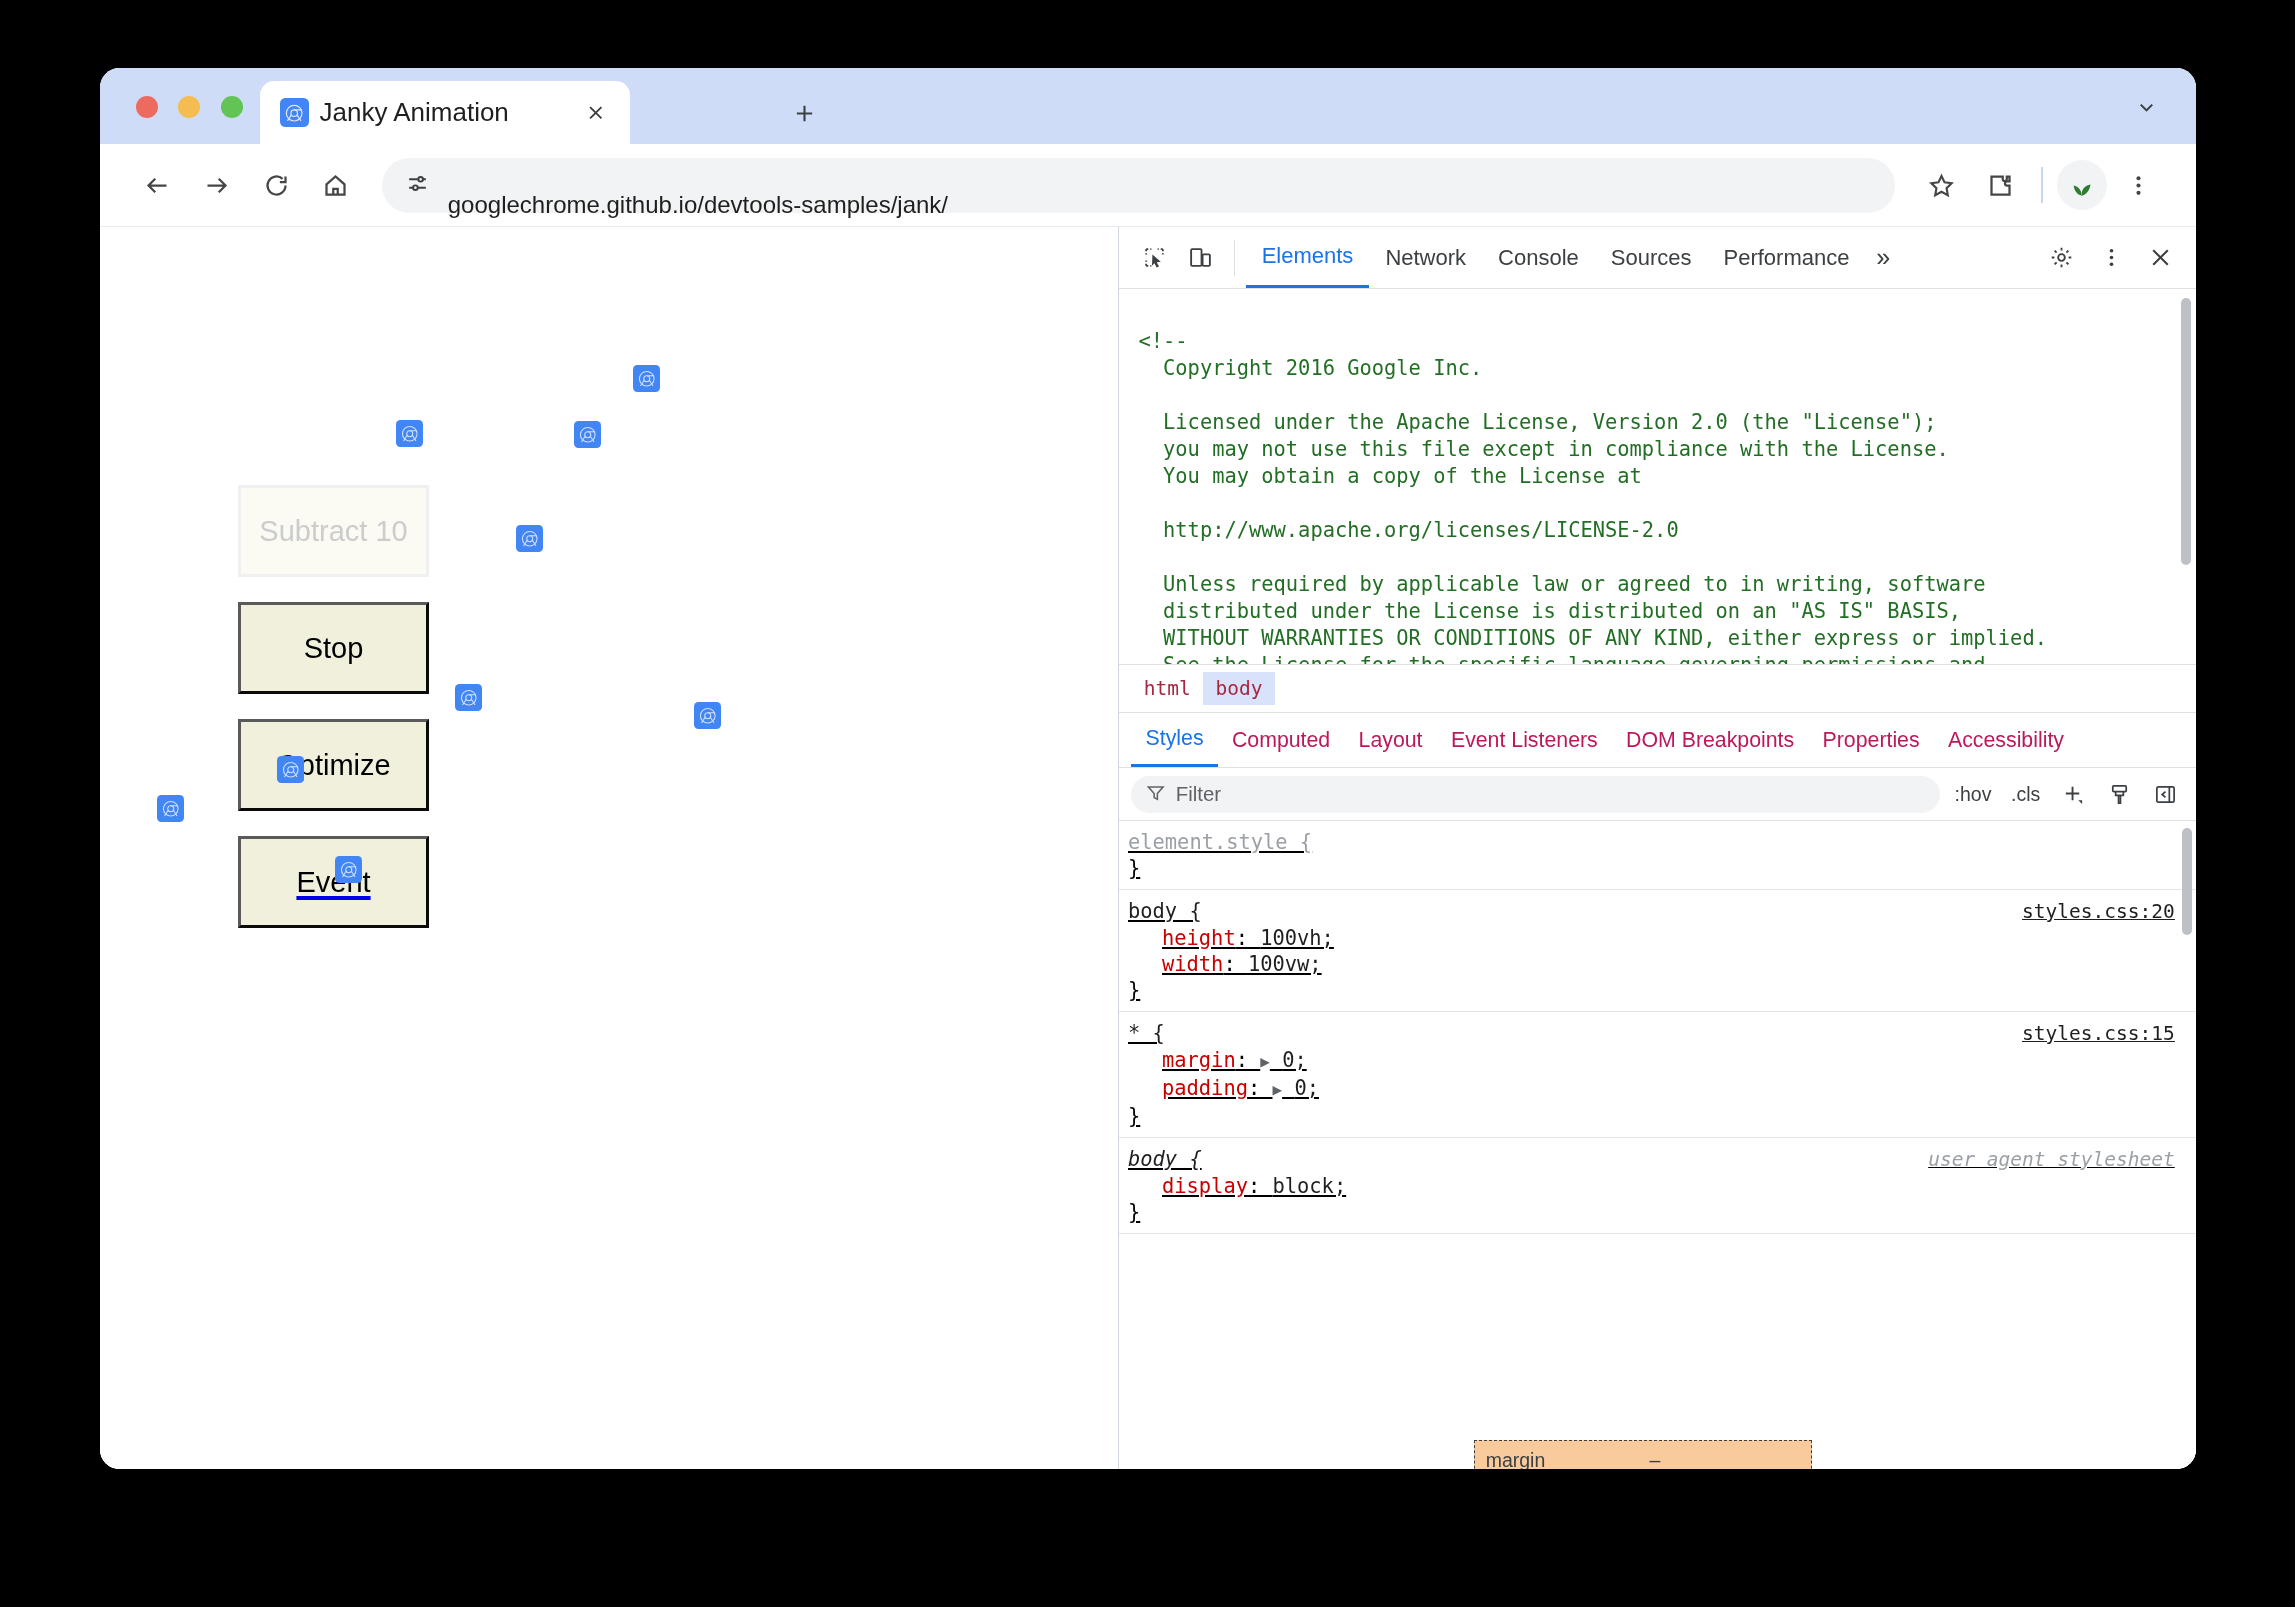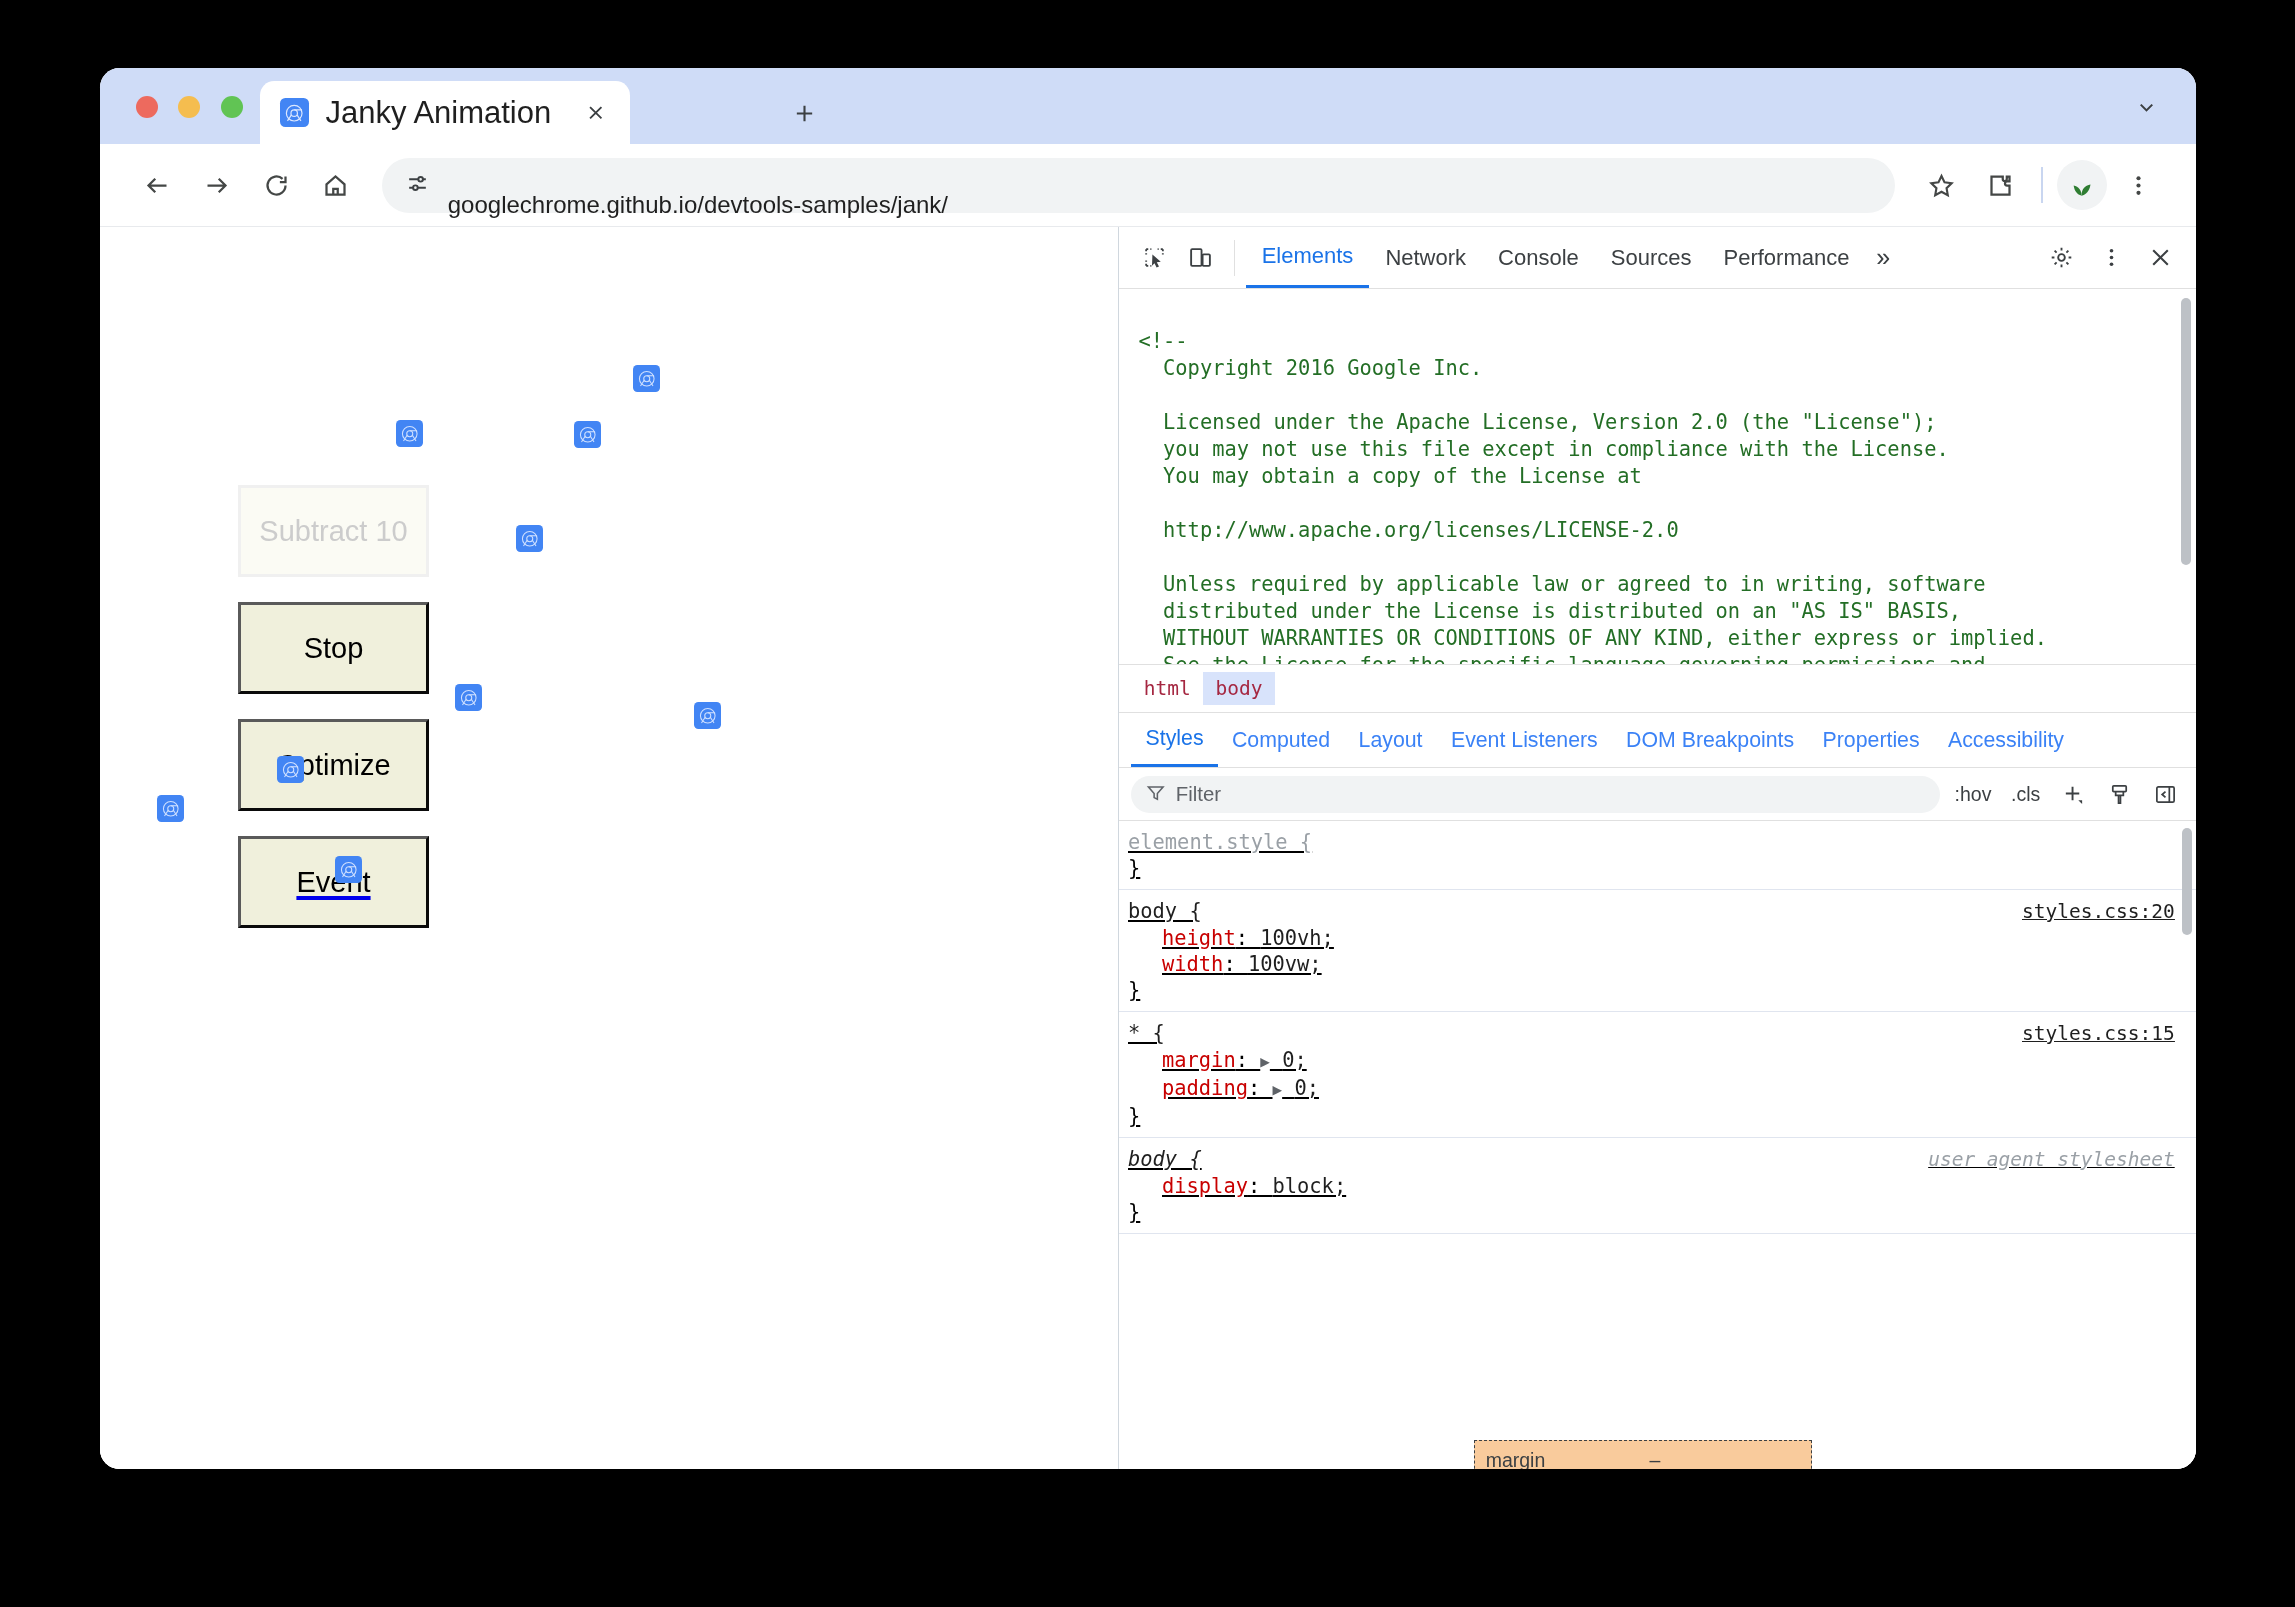--- a/index.html
+++ b/index.html
@@ -26,21 +26,21 @@
   .tab{
     position:absolute;left:160px;top:13.3px;width:370px;height:63px;
     background:#fff;border-radius:14.2px 14.2px 0 0;
     display:flex;align-items:center;padding:0 19.5px;box-sizing:border-box;
   }
   .tab-favicon{
     width:29px;height:29px;border-radius:5.3px;background:#4285f4;
     display:flex;align-items:center;justify-content:center;flex:none;
   }
   .tab-title{
-    margin-left:17px;font-size:31px;color:#1f1f1f;white-space:nowrap;
+    margin-left:11px;font-size:26px;color:#1f1f1f;white-space:nowrap;
     overflow:hidden;text-overflow:ellipsis;flex:1;
   }
   .tab-close{
     width:30px;height:30px;display:flex;align-items:center;justify-content:center;
     flex:none;color:#3c4043;
   }
   .newtab{
     position:absolute;left:684px;top:25px;width:41px;height:41px;
     display:flex;align-items:center;justify-content:center;color:#3c4043;
   }
@@ -147,21 +147,21 @@
   }
   .crumb{padding:5.3px 12.4px;color:#a52741;}
   .crumb.active{background:#d8e3fb;}
   
   .side-tabs{
     height:55px;display:flex;align-items:flex-end;border-bottom:0.9px solid #e0e0e0;
     padding:0 12.4px;box-sizing:border-box;flex:none;
   }
   .side-tab{
     height:100%;display:flex;align-items:center;padding:0 14.2px;font-size:21.3px;
-    color:#3b82f6;box-sizing:border-box;white-space:nowrap;
+    color:#be185d;box-sizing:border-box;white-space:nowrap;
   }
   .side-tab.active{color:#1a73e8;border-bottom:3.6px solid #1a73e8;}
   
   .styles-bar{
     height:53px;display:flex;align-items:center;padding:0 12.4px;box-sizing:border-box;
     border-bottom:0.9px solid #e0e0e0;flex:none;gap:9px;
   }
   .filter-box{
     flex:1;height:37px;background:#f1f3f4;border-radius:18.7px;display:flex;
     align-items:center;padding:0 14.2px;gap:10.7px;box-sizing:border-box;min-width:0;

